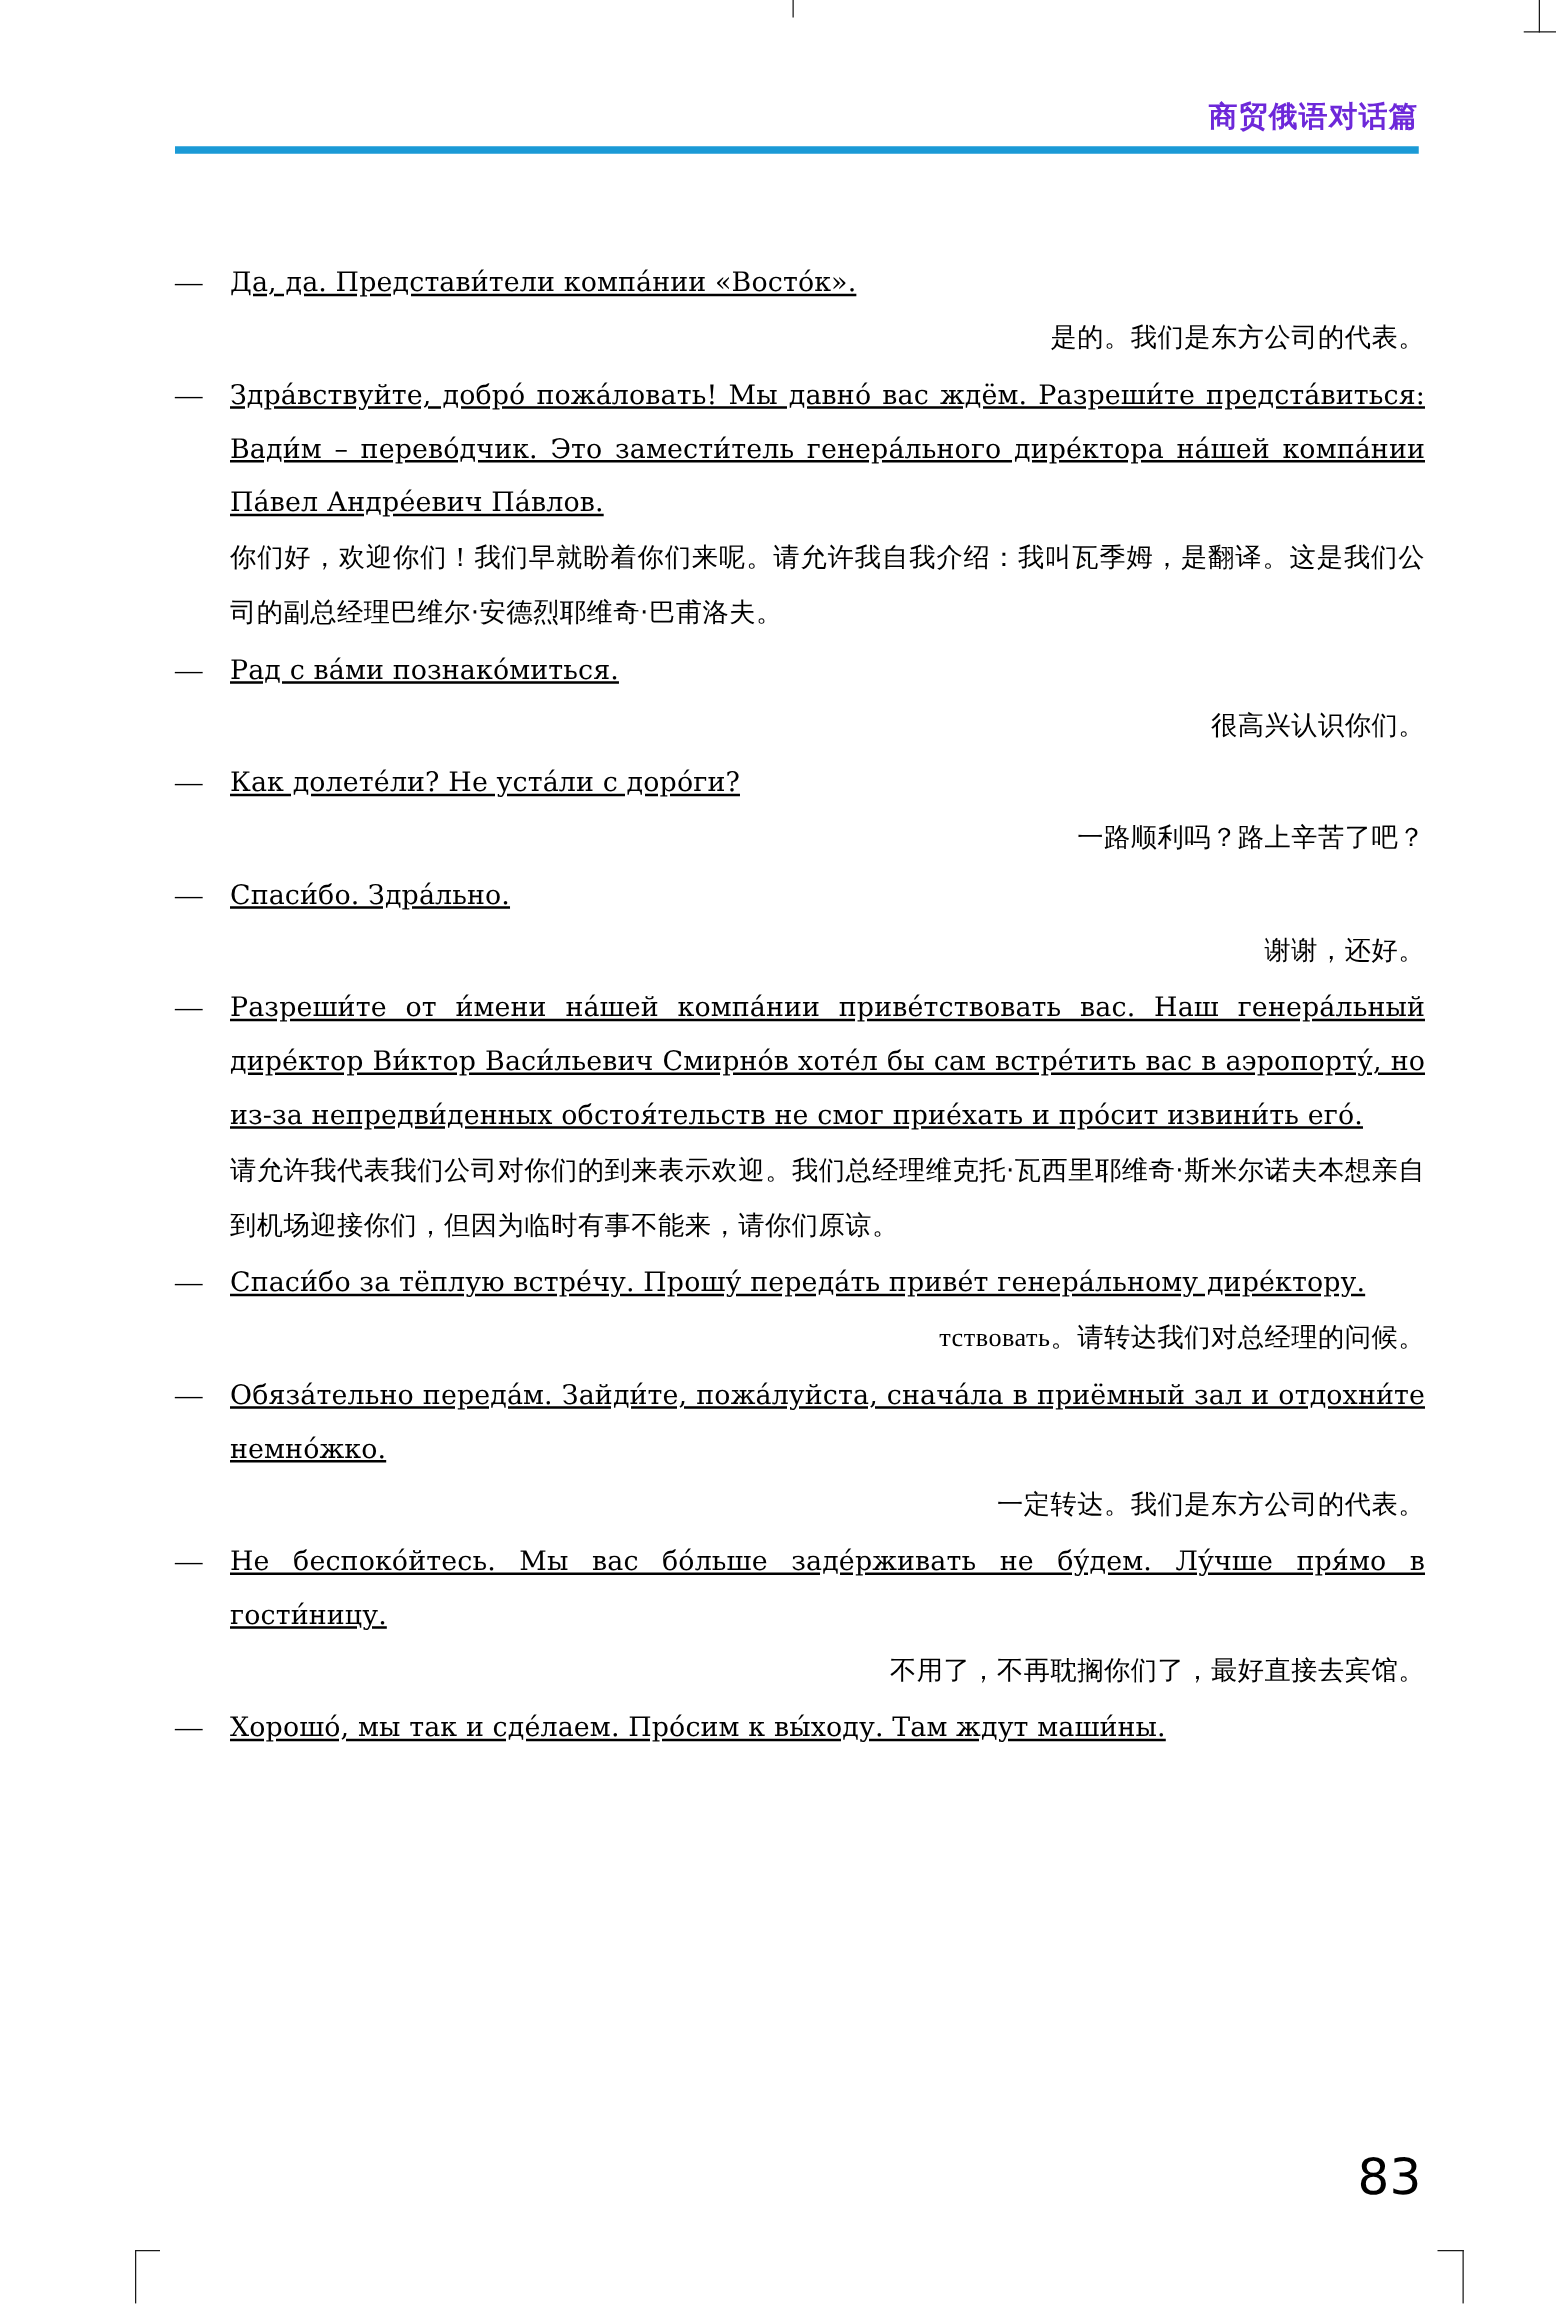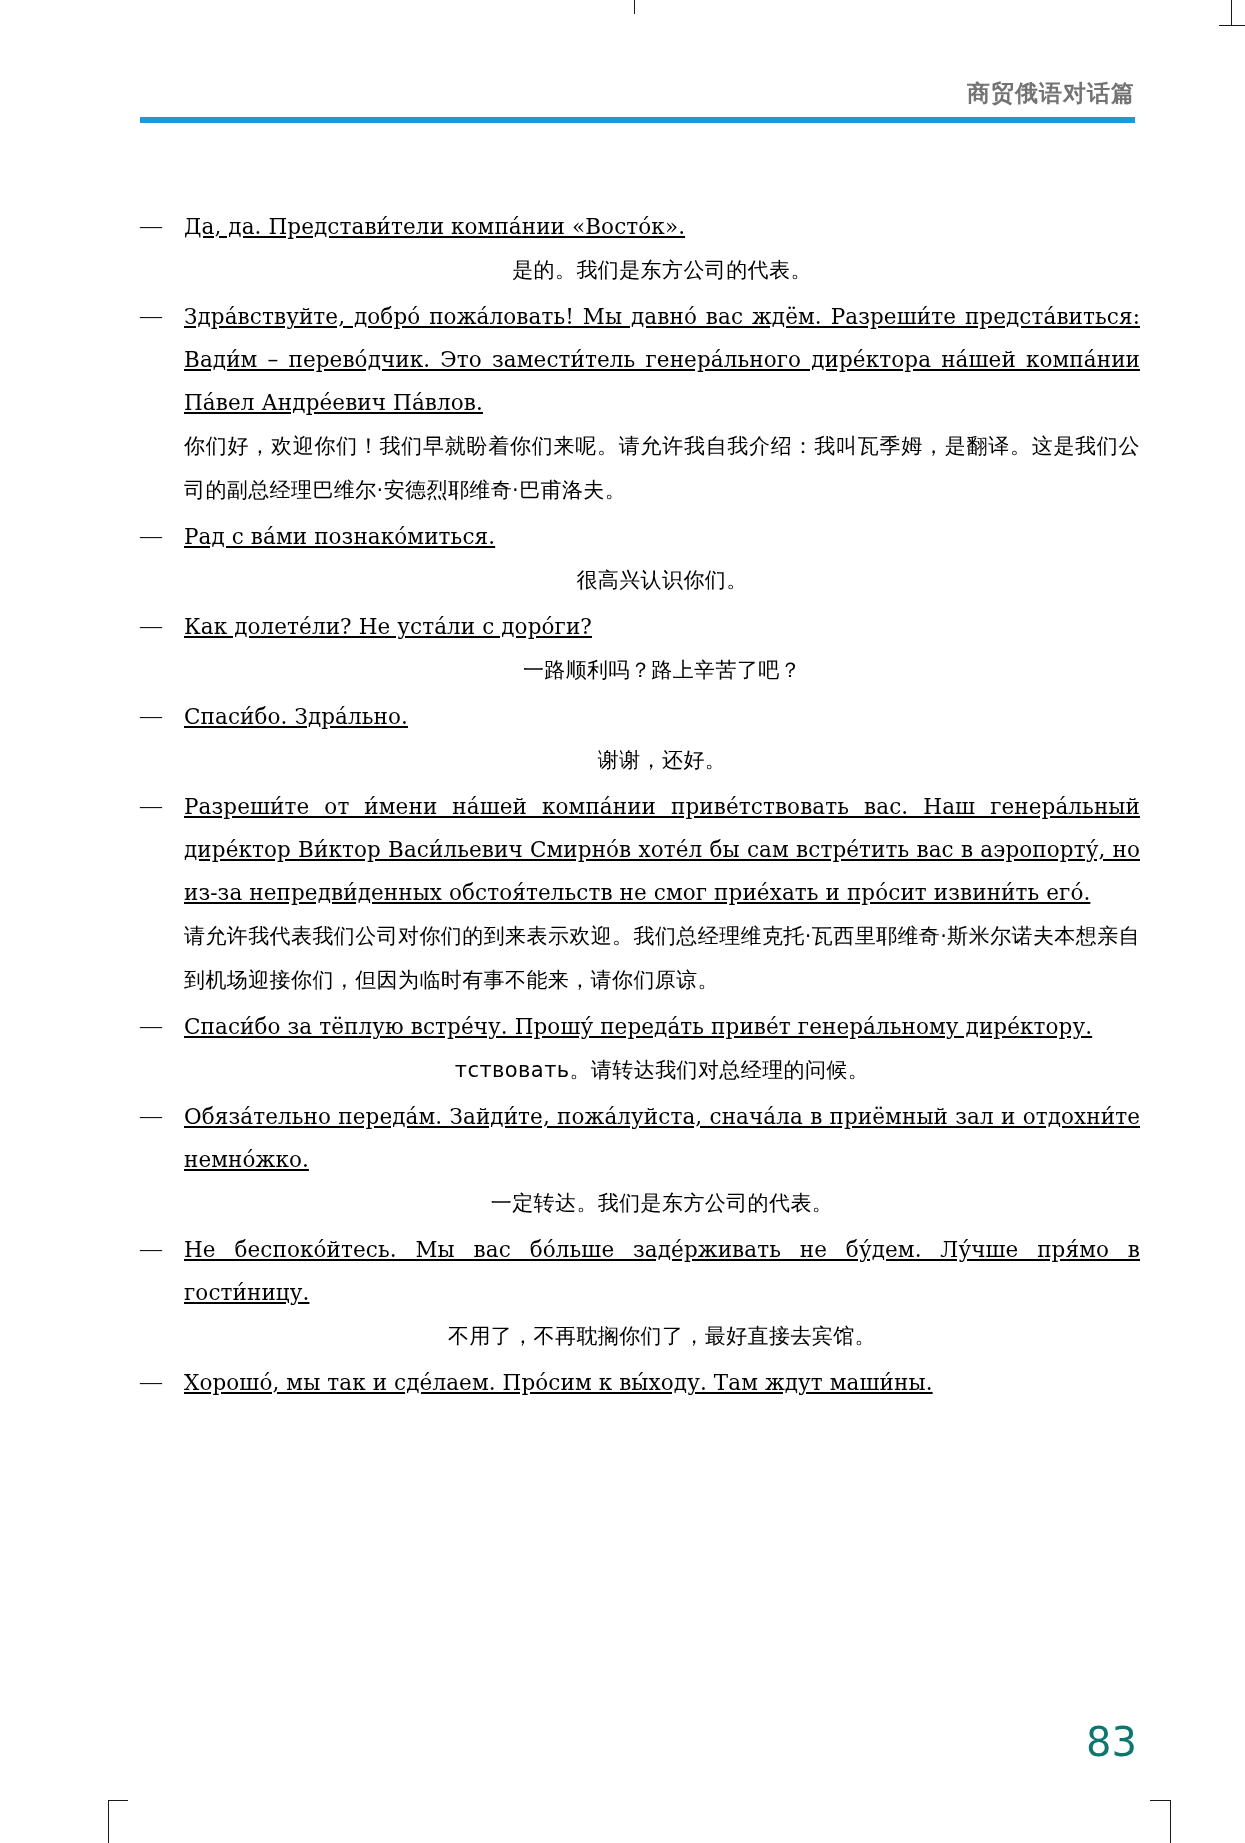--- a/index.html
+++ b/index.html
@@ -36,21 +36,21 @@
     top: 78px;
     width: 1100px;
     text-align: right;
     padding-right: 105px;
     box-sizing: border-box;
   }
   .header-title {
     font-family: Liberation Serif, serif;
     font-weight: bold;
     font-size: 23px;
-    color: #737373;
+    color: #6d28d9;
     letter-spacing: 1px;
   }
   .header-rule {
     position: absolute;
     left: 140px;
     top: 117px;
     width: 995px;
     height: 6px;
     background: #1b9ad6;
   }
@@ -93,29 +93,29 @@
 
   .zh-text {
     margin-left: 44px;
     font-family: "DejaVu Sans", sans-serif;
     font-size: 21px;
     line-height: 44px;
     color: #000;
     text-align: justify;
     letter-spacing: 0.4px;
   }
-  .zh-text.nojust { text-align: center; }
+  .zh-text.nojust { text-align: right; font-family: Liberation Serif, serif; }
 
   .page-number {
     position: absolute;
     right: 108px;
     bottom: 78px;
     font-family: "DejaVu Sans", sans-serif;
     font-size: 40px;
-    color: #0f766e;
+    color: #000000;
   }
 </style>
 </head>
 <body>
 
 <div class="page">
 
   <div class="crop-mark cm-top-left-v"></div>
   <div class="crop-mark cm-top-right-v"></div>
   <div class="crop-mark cm-top-right-h"></div>

